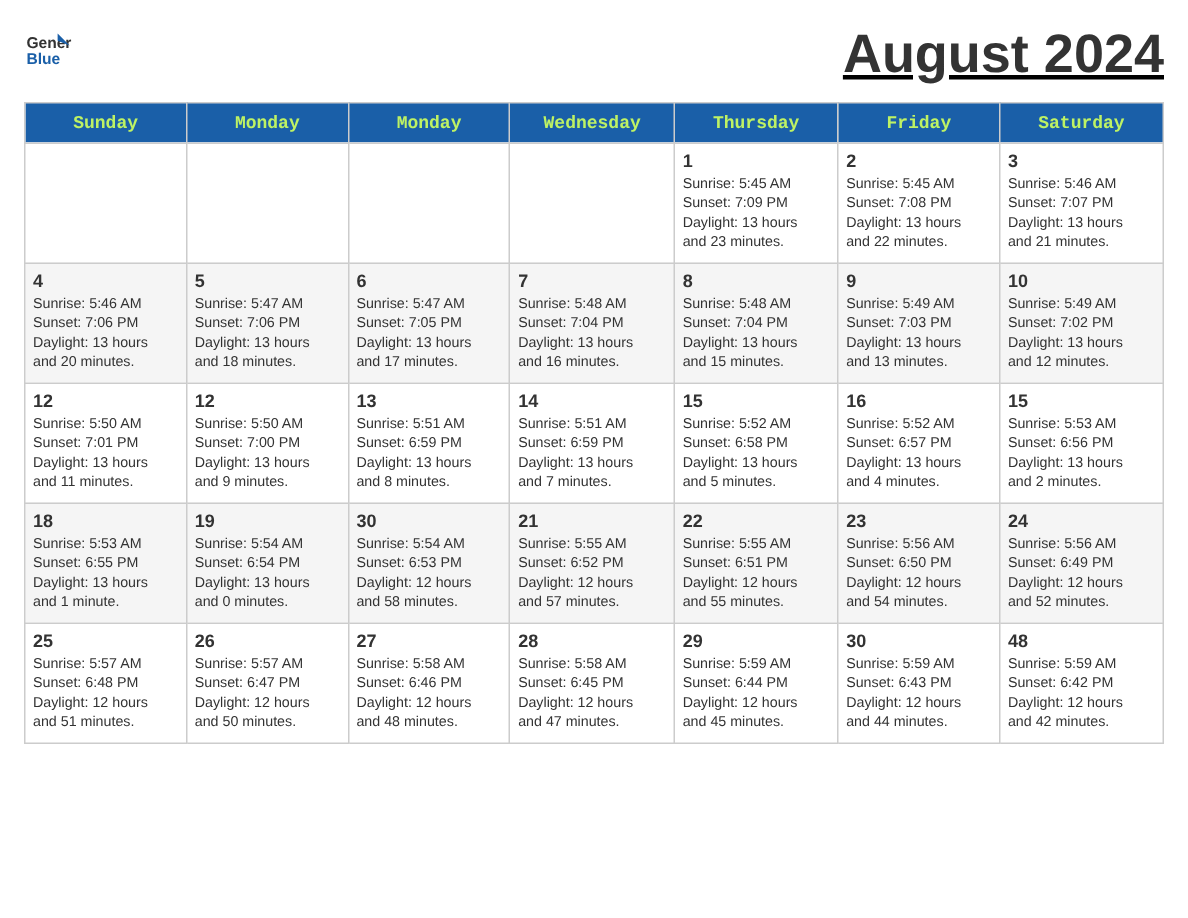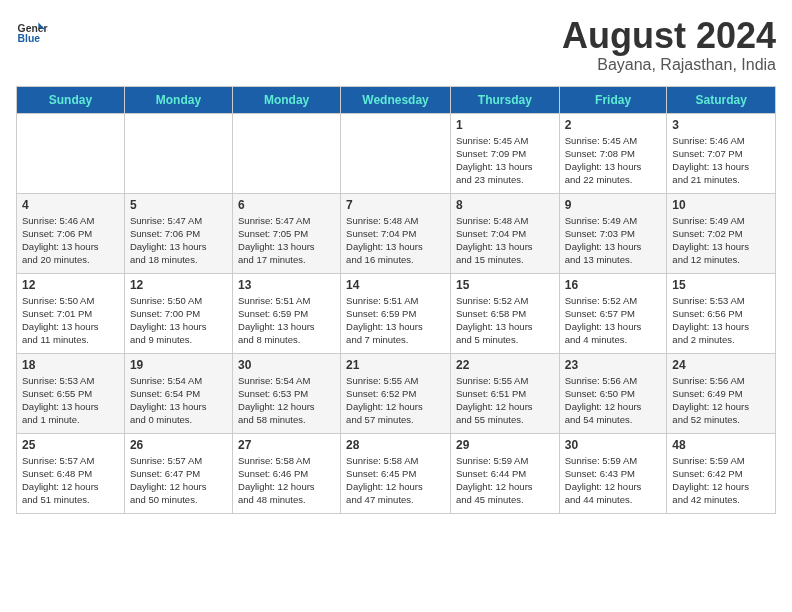--- a/index.html
+++ b/index.html
@@ -19,45 +19,47 @@
     .logo {
       display: flex;
       align-items: center;
       gap: 4px;
     }
     .logo-icon {
       width: 32px;
       height: 32px;
     }
     .title-block {
-      text-align: right;
+      text-align: left;
+      text-decoration: underline;
     }
     .calendar-title {
       font-size: 36px;
       font-weight: bold;
       color: #333;
       line-height: 1.1;
     }
     .calendar-subtitle {
       font-size: 16px;
       color: #555;
     }
     table {
       width: 100%;
       border-collapse: collapse;
       font-size: 10.5px;
     }
     thead tr th {
       background-color: #1a5fa8;
-      color: #5eead4;
+      color: #bef264;
       text-align: center;
       padding: 6px 4px;
       font-size: 12px;
       font-weight: bold;
       border: 1px solid #ccc;
+      font-family: Liberation Mono, monospace;
     }
     tbody tr td {
       border: 1px solid #ccc;
       vertical-align: top;
       padding: 4px 5px;
       height: 80px;
       width: 113px;
       color: #333;
       background: #fff;
     }
@@ -84,21 +86,20 @@
 <div class="header">
   <div class="logo">
     <svg class="logo-icon" viewBox="0 0 40 40">
       <text x="2" y="20" font-size="13" font-weight="bold" fill="#333">General</text>
       <text x="2" y="33" font-size="13" font-weight="bold" fill="#1a5fa8">Blue</text>
       <polygon points="28,8 38,18 28,14" fill="#1a5fa8"></polygon>
     </svg>
   </div>
   <div class="title-block">
     <div class="calendar-title">August 2024</div>
-    <div class="calendar-subtitle">Bayana, Rajasthan, India</div>
   </div>
 </div>
 
 <table>
   <thead>
     <tr>
     <th>Sunday</th>
         <th>Monday</th>
         <th>Monday</th>
         <th>Wednesday</th>

